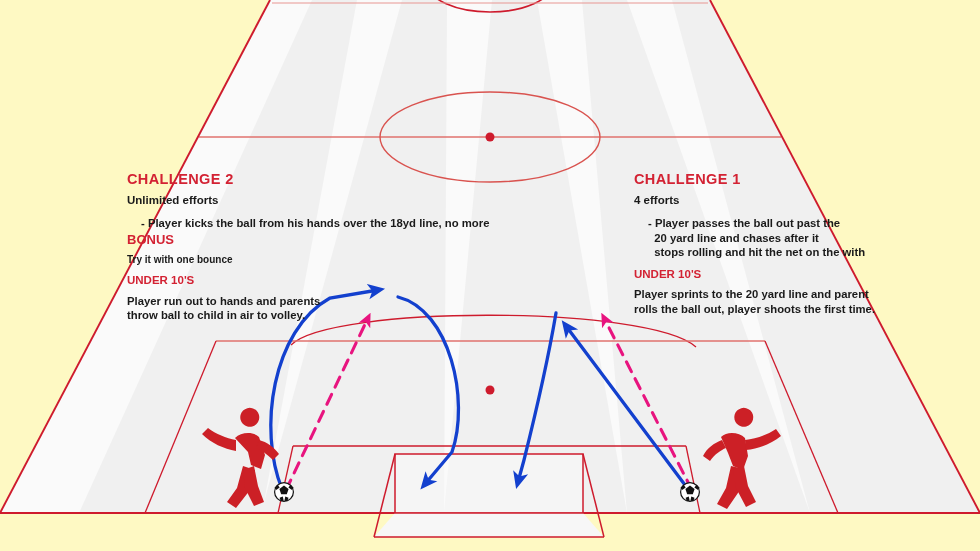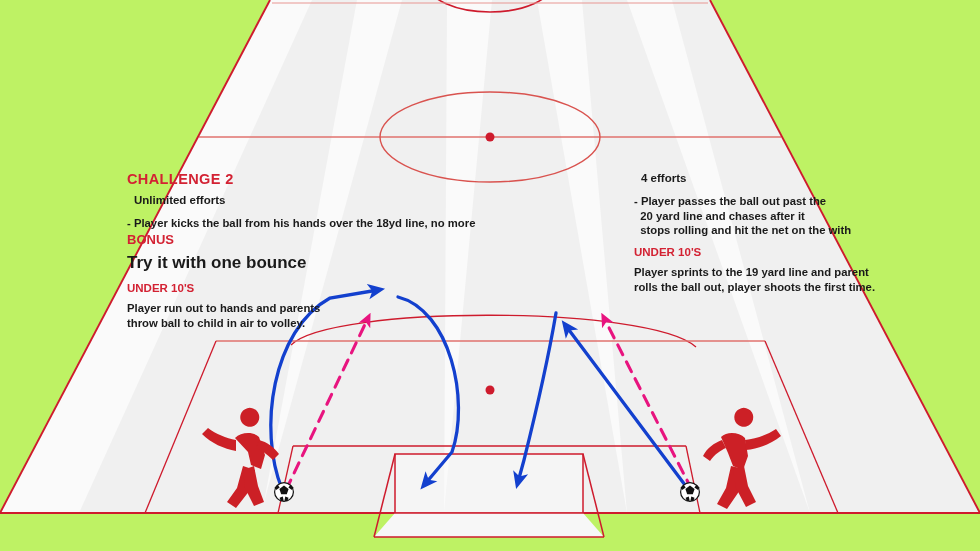--- a/index.html
+++ b/index.html
@@ -1,38 +1,38 @@
 <!DOCTYPE html>
 <html><head>
 <meta charset="utf-8">
 <style>
   html,body{margin:0;padding:0;background:#000;}
   #root{
-    position:relative;width:980px;height:551px;background:#bef264;overflow:hidden;
+    position:relative;width:980px;height:551px;background:#fef9c3;overflow:hidden;
     font-family:"Liberation Sans", sans-serif;
   }
   #pitch{position:absolute;left:0;top:0;width:980px;height:551px;}
   .txt-block{position:absolute;z-index:20;}
   .c-title{
     font-size:14.5px;font-weight:bold;letter-spacing:.4px;
     color:#D32233;margin:0 0 6px 0;line-height:1.1;
   }
   .c-sub{
-    font-size:11.5px;font-weight:bold;color:#1A1A1A;margin:0 0 9px 7px;line-height:1.15;
+    font-size:11.5px;font-weight:bold;color:#1A1A1A;margin:0 0 9px 0;line-height:1.15;
   }
-  .c-bullets{margin:0 0 2px 0;}
+  .c-bullets{margin:0 0 2px 14px;}
   .c-bullet{
     font-size:11.3px;font-weight:bold;color:#1A1A1A;line-height:1.28;
     white-space:pre;margin:0;
   }
   .c-bonus{
     font-size:13px;font-weight:bold;color:#D32233;margin:1px 0 7px 0;line-height:1.1;
   }
   .c-bonus-text{
-    font-size:17px;font-weight:bold;color:#1A1A1A;margin:0 0 9px 0;line-height:1.1;
+    font-size:10px;font-weight:bold;color:#1A1A1A;margin:0 0 9px 0;line-height:1.1;
   }
   .c-under{
     font-size:11.5px;font-weight:bold;color:#D32233;margin:0 0 7px 0;line-height:1.1;
   }
   .c-undertext{
     font-size:11.3px;font-weight:bold;color:#1A1A1A;line-height:1.3;white-space:pre;margin:0;
   }
   #block-left{left:127px;top:172px;width:400px;}
   #block-right{left:634px;top:172px;width:330px;}
 </style>
@@ -157,24 +157,25 @@
       <div class="c-bullet">- Player kicks the ball from his hands over the 18yd line, no more</div>
     </div>
     <div class="c-bonus">BONUS</div>
     <div class="c-bonus-text">Try it with one bounce</div>
     <div class="c-under">UNDER 10'S</div>
     <div class="c-undertext">Player run out to hands and parents
 throw ball to child in air to volley.</div>
   </div>
 
   <div class="txt-block" id="block-right">
+    <div class="c-title">CHALLENGE 1</div>
     <div class="c-sub">4 efforts</div>
     <div class="c-bullets">
       <div class="c-bullet">- Player passes the ball out past the</div>
       <div class="c-bullet">  20 yard line and chases after it</div>
       <div class="c-bullet">  stops rolling and hit the net on the with</div>
     </div>
     <div class="c-under" style="margin-top:8px;">UNDER 10'S</div>
-    <div class="c-undertext">Player sprints to the 19 yard line and parent
+    <div class="c-undertext">Player sprints to the 20 yard line and parent
 rolls the ball out, player shoots the first time.</div>
   </div>
 
 </div>
 
 </body></html>

